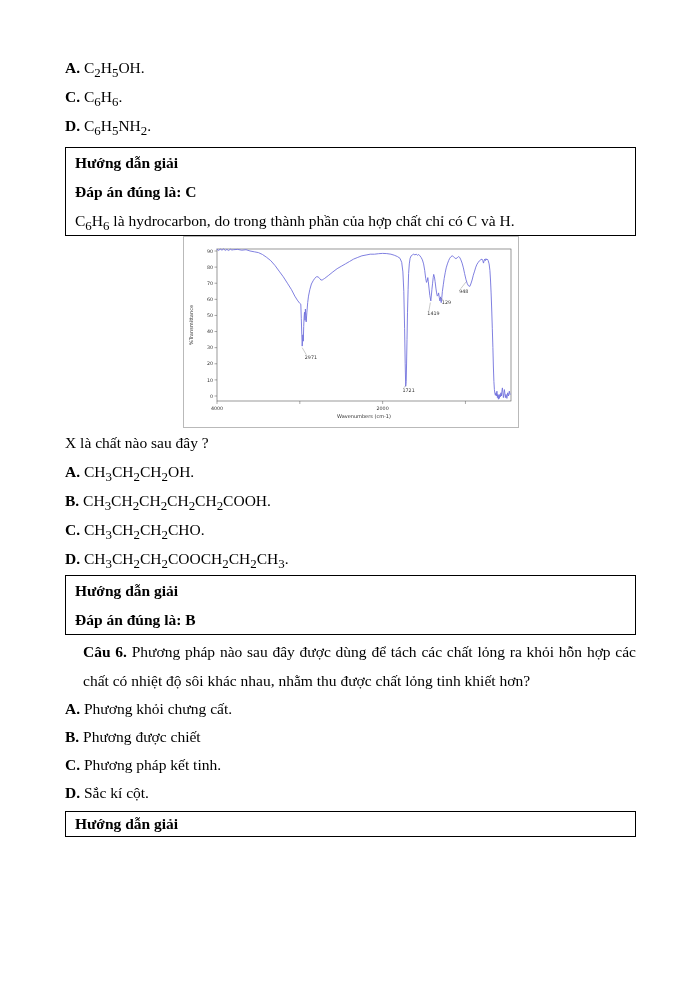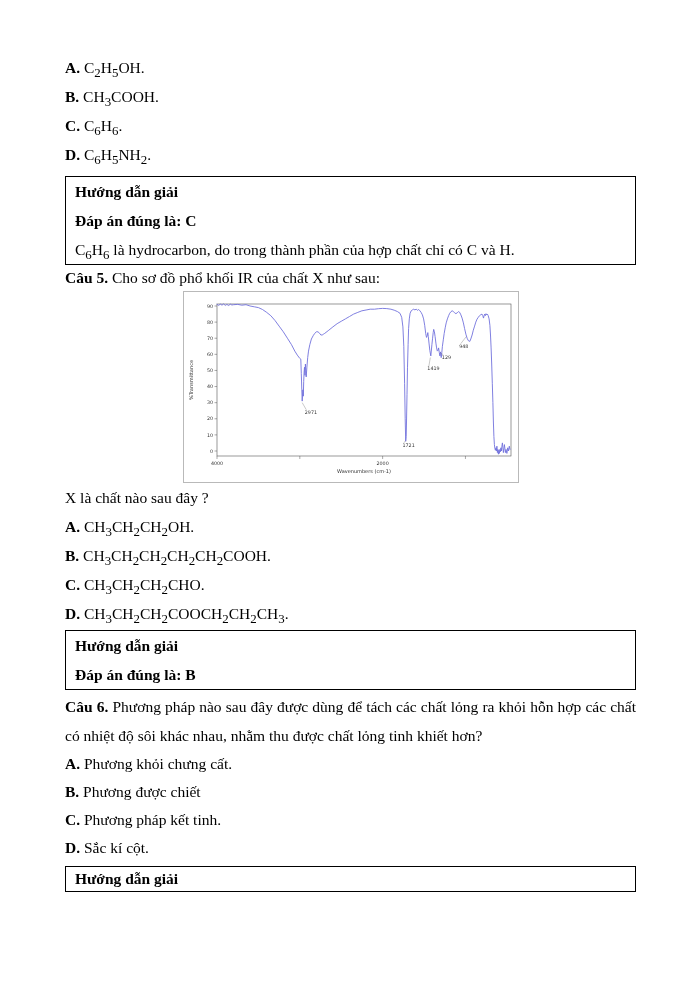--- a/index.html
+++ b/index.html
@@ -26,46 +26,44 @@
   .sol-box .line{line-height:29px;}
   .chart-wrap{
     width:336px;height:192px;
     margin:0 0 0 118px;
     border:1px solid #b9b9b9;
     box-sizing:border-box;
     background:#fff;
   }
   .chart-wrap svg{display:block;}
   .sub-line{line-height:29px;}
-  .para{line-height:29px;text-align:justify;margin:2px 0 0 0;}
+  .para{line-height:29px;text-align:justify;margin:2px 0 0 18px;}
   .q6 .line{line-height:28px;}
   .sol-box-single{
     border:1.5px solid #000;
     margin-top:4px;
     padding:0 9px;
     line-height:24px;
   }
 </style>
 </head>
 <body>
 
 <div class="page">
 
   <div class="line"><b>A.</b> <span>C<sub>2</sub>H<sub>5</sub>OH.</span></div>
-  <div class="line"><b>B.</b> <span>CH<sub>3</sub>COOH.</span></div>
   <div class="line"><b>C.</b> <span>C<sub>6</sub>H<sub>6</sub>.</span></div>
   <div class="line"><b>D.</b> <span>C<sub>6</sub>H<sub>5</sub>NH<sub>2</sub>.</span></div>
 
   <div class="sol-box">
     <div class="line"><b>Hướng dẫn giải</b></div>
     <div class="line"><b>Đáp án đúng là: C</b></div>
     <div class="line">C<sub>6</sub>H<sub>6</sub> là hydrocarbon, do trong thành phần của hợp chất chỉ có C và H.</div>
   </div>
 
-  <div class="qline"><b>Câu 5.</b><span> Cho sơ đồ phổ khối IR của chất X như sau:</span></div>
 
   <div class="chart-wrap">
     <svg id="ir-svg" viewBox="0 0 334 190" width="334" height="190" xmlns="http://www.w3.org/2000/svg">
         <rect x="33" y="12" width="294" height="152" fill="#ffffff" stroke="#555555" stroke-width="0.6"></rect>
         <line x1="30.5" y1="159" x2="33" y2="159" stroke="#555555" stroke-width="0.5"></line>
         <text x="29" y="160.7" text-anchor="end" font-size="4.8" fill="#333333" font-family="&quot;DejaVu Sans&quot;, sans-serif">0</text>
         <line x1="30.5" y1="142.88888888888889" x2="33" y2="142.88888888888889" stroke="#555555" stroke-width="0.5"></line>
         <text x="29" y="144.58888888888887" text-anchor="end" font-size="4.8" fill="#333333" font-family="&quot;DejaVu Sans&quot;, sans-serif">10</text>
         <line x1="30.5" y1="126.77777777777777" x2="33" y2="126.77777777777777" stroke="#555555" stroke-width="0.5"></line>
         <text x="29" y="128.47777777777776" text-anchor="end" font-size="4.8" fill="#333333" font-family="&quot;DejaVu Sans&quot;, sans-serif">20</text>

